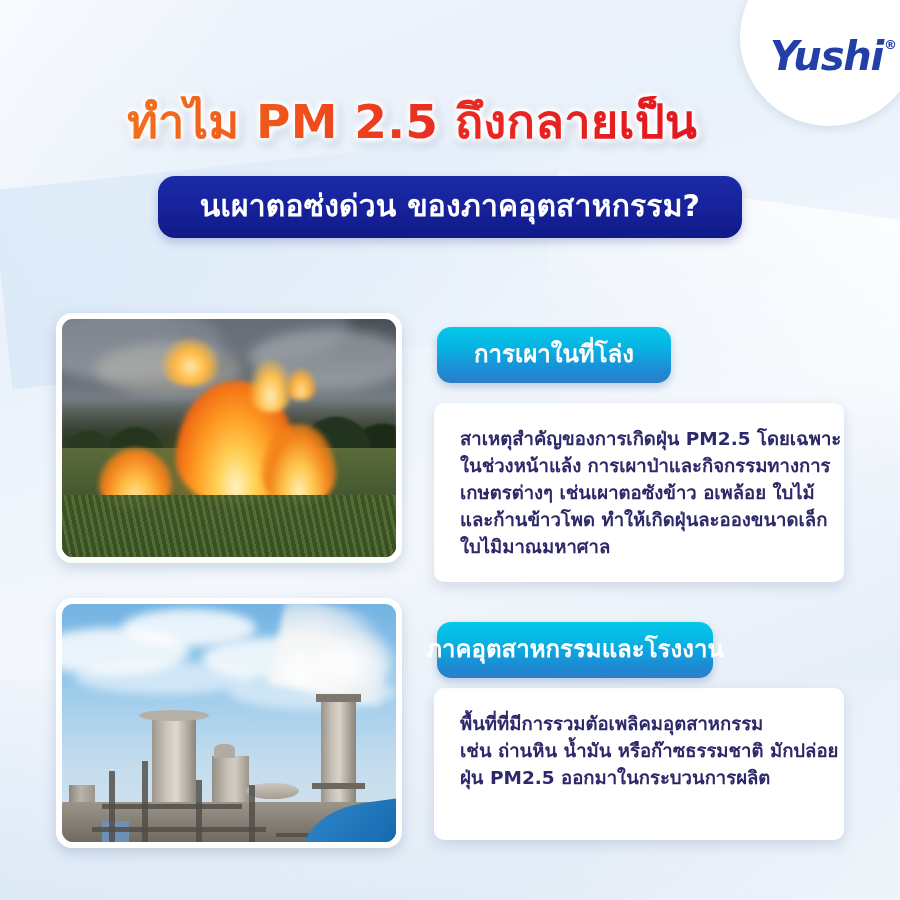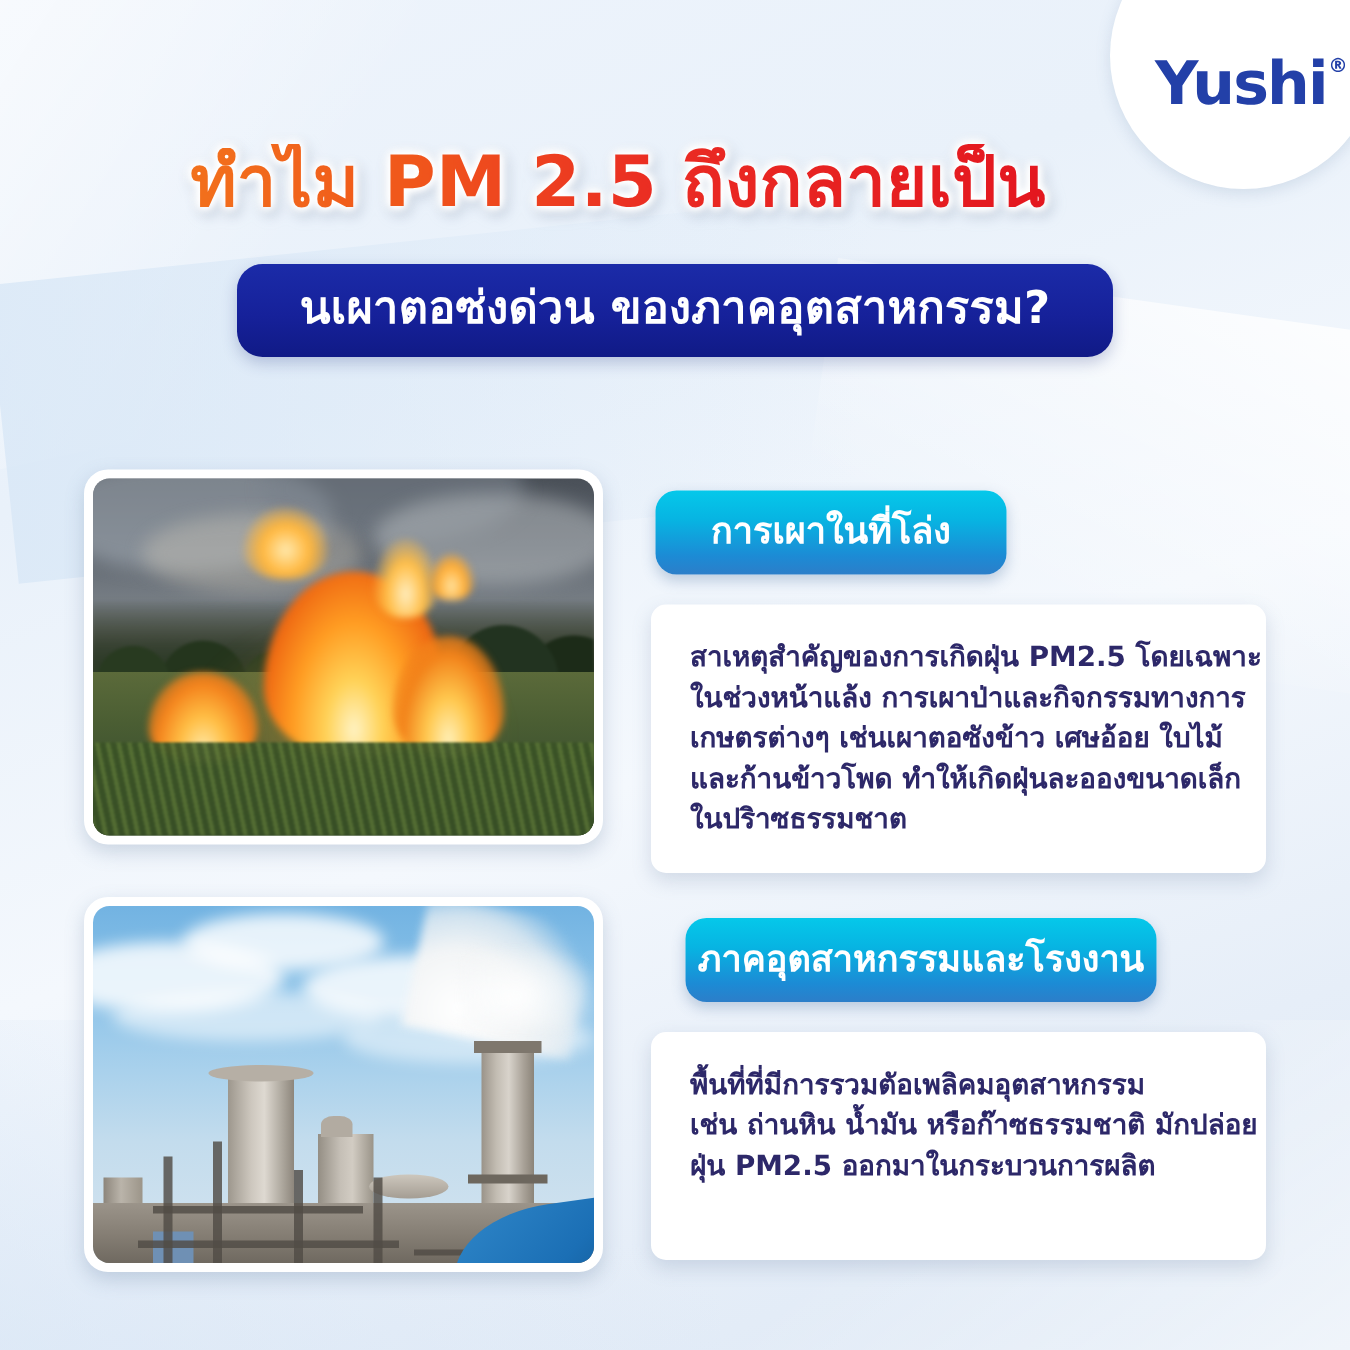--- a/index.html
+++ b/index.html
@@ -68,20 +68,21 @@
     left: 30px;
     top: 88px;
     display: flex;
     align-items: flex-start;
     line-height: 1;
   }
   .logo-text {
     font-family: "DejaVu Sans", "Liberation Sans", sans-serif;
     font-size: 40px;
     font-weight: 700;
+    font-style: italic;
     color: #2340a8;
     letter-spacing: -1.2px;
   }
   .logo-reg {
     font-size: 13px;
     font-weight: 700;
     color: #2340a8;
     margin-left: 1px;
     margin-top: 2px;
   }
@@ -410,21 +411,21 @@
     border-radius: 14px;
     background: linear-gradient(180deg, #05C8EA 0%, #07B4E2 35%, #1C8BD5 78%, #2C7EC9 100%);
     box-shadow: 0 4px 9px rgba(70,110,160,0.3);
     display: flex;
     align-items: center;
     justify-content: center;
     padding: 0 26px;
     z-index: 3;
   }
   .pill.p1 { top: 14px; width: 234px; }
-  .pill.p2 { top: 14px; width: 314px; margin-left: 20px; }
+  .pill.p2 { top: 24px; width: 276px; }
   .pill-text {
     color: #ffffff;
     font-size: 24px;
     font-weight: 700;
     line-height: 1;
     padding-bottom: 3px;
     white-space: nowrap;
   }
 
   .text-card {
@@ -494,23 +495,23 @@
     </div>
   </div>
 
   <div class="pill p1">
     <span class="pill-text">การเผาในที่โล่ง</span>
   </div>
 
   <div class="text-card tc1">
     <div class="body-line">สาเหตุสำคัญของการเกิดฝุ่น PM2.5 โดยเฉพาะ</div>
     <div class="body-line">ในช่วงหน้าแล้ง การเผาป่าและกิจกรรมทางการ</div>
-    <div class="body-line">เกษตรต่างๆ เช่นเผาตอซังข้าว เศษอ้อย ใบไม้</div>
+    <div class="body-line">เกษตรต่างๆ เช่นเผาตอซังข้าว อเพล้อย ใบไม้</div>
     <div class="body-line">และก้านข้าวโพด ทำให้เกิดฝุ่นละอองขนาดเล็ก</div>
-    <div class="body-line">ในปริาซธรรมชาต</div>
+    <div class="body-line">ใบไมิมาณมหาศาล</div>
   </div>
 
 </div>
 
 <div class="section sec2">
 
   <div class="photo-card">
     <div class="photo photo-factory">
       <div class="sky-cloud sc1"></div>
       <div class="sky-cloud sc2"></div>

